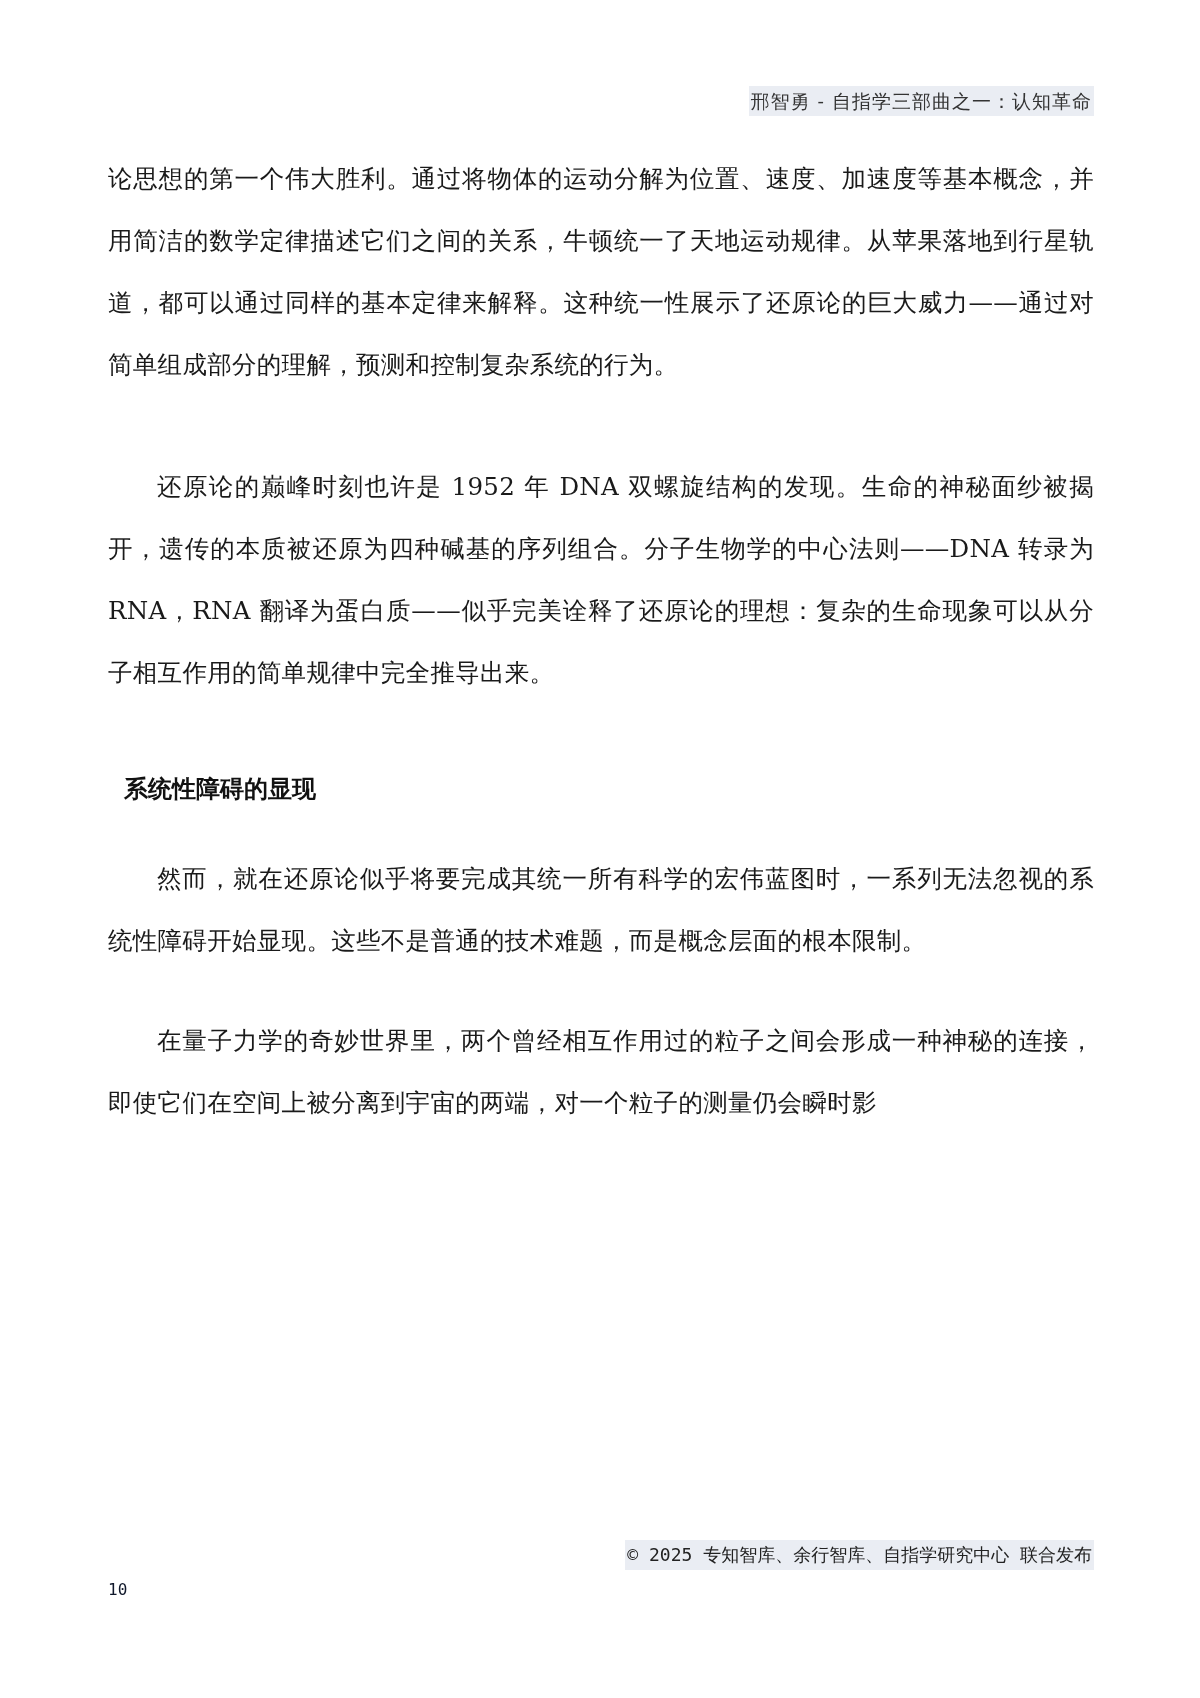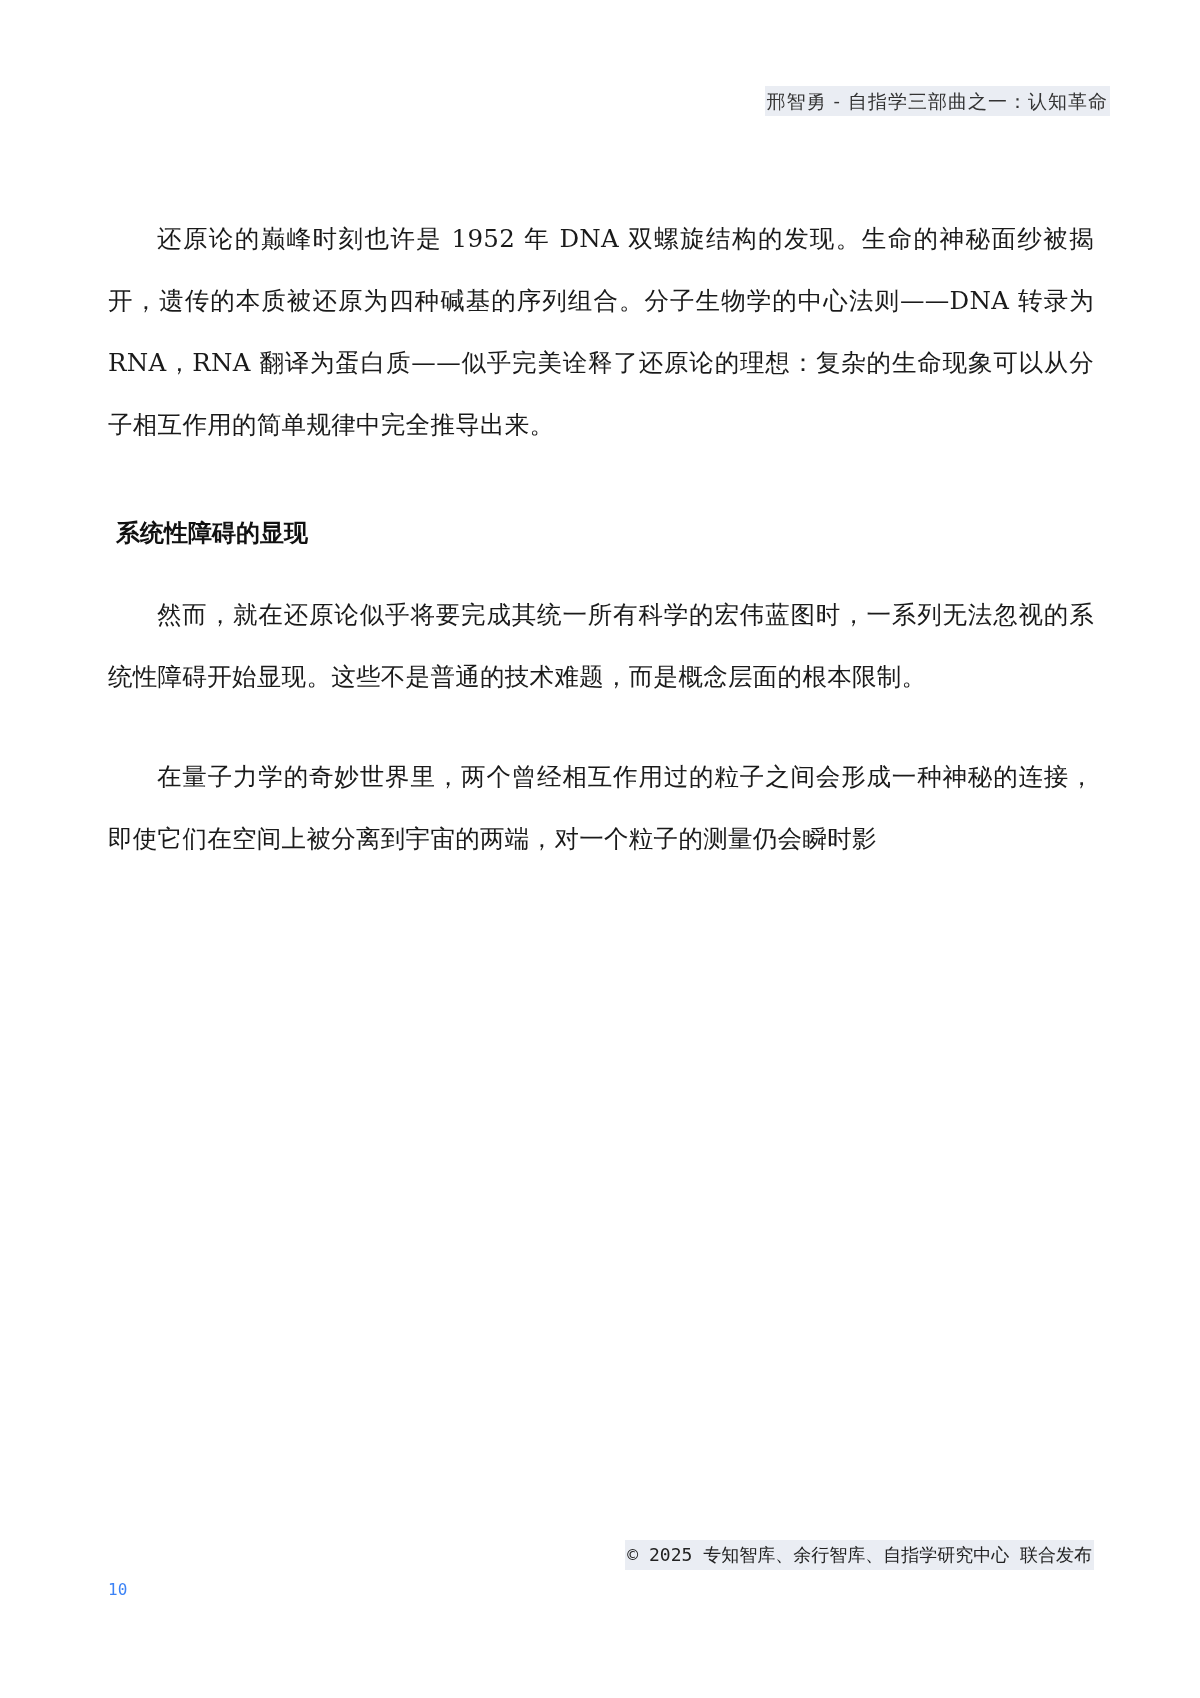--- a/index.html
+++ b/index.html
@@ -11,21 +11,21 @@
       width: 1200px;
       height: 1698px;
       position: relative;
       overflow: hidden;
       font-family: "DejaVu Serif", "Liberation Serif", serif;
       color: #1a1a1a;
     }
     .running-header {
       position: absolute;
       top: 86px;
-      right: 90px;
+      right: 106px;
       height: 30px;
       line-height: 30px;
       padding: 0 2px;
       background: #eaedf3;
       font-size: 19px;
       color: #333333;
       letter-spacing: 1px;
       white-space: nowrap;
     }
     .content {
@@ -42,34 +42,34 @@
       text-justify: inter-character;
       letter-spacing: 0.3px;
     }
     .para.indent {
       text-indent: 2em;
     }
     .gap {
       height: 30px;
     }
     .section-heading {
-      margin: 8px;
+      margin: 16px;
       font-family: "DejaVu Sans", "Liberation Sans", sans-serif;
       font-weight: bold;
       font-size: 24px;
       line-height: 50px;
       color: #111111;
     }
     .footer-page {
       position: absolute;
       left: 108px;
       top: 1580px;
       font-family: "DejaVu Sans Mono", "Liberation Mono", monospace;
       font-size: 16px;
-      color: #3b82f6;
+      color: #0f172a;
     }
     .footer-copyright {
       position: absolute;
       right: 106px;
       top: 1540px;
       height: 30px;
       line-height: 30px;
       padding: 0 2px;
       background: #eaedf3;
       font-family: "DejaVu Sans Mono", "Liberation Mono", monospace;
@@ -77,20 +77,21 @@
       color: #222222;
       white-space: nowrap;
     }
   </style>
 </head>
 <body>
 
 <div class="running-header">邢智勇 - 自指学三部曲之一：认知革命</div>
 
 <div class="content">
+  <p class="para">论思想的第一个伟大胜利。通过将物体的运动分解为位置、速度、加速度等基本概念，并用简洁的数学定律描述它们之间的关系，牛顿统一了天地运动规律。从苹果落地到行星轨道，都可以通过同样的基本定律来解释。这种统一性展示了还原论的巨大威力——通过对简单组成部分的理解，预测和控制复杂系统的行为。</p>
   <div class="gap"></div>
 
   <div class="gap"></div>
 
   <p class="para indent">还原论的巅峰时刻也许是 1952 年 DNA 双螺旋结构的发现。生命的神秘面纱被揭开，遗传的本质被还原为四种碱基的序列组合。分子生物学的中心法则——DNA 转录为 RNA，RNA 翻译为蛋白质——似乎完美诠释了还原论的理想：复杂的生命现象可以从分子相互作用的简单规律中完全推导出来。</p>
   <div class="gap" style="height:44px"></div>
 
   <h3 class="section-heading">系统性障碍的显现</h3>
   <div class="gap" style="height:18px"></div>
 

